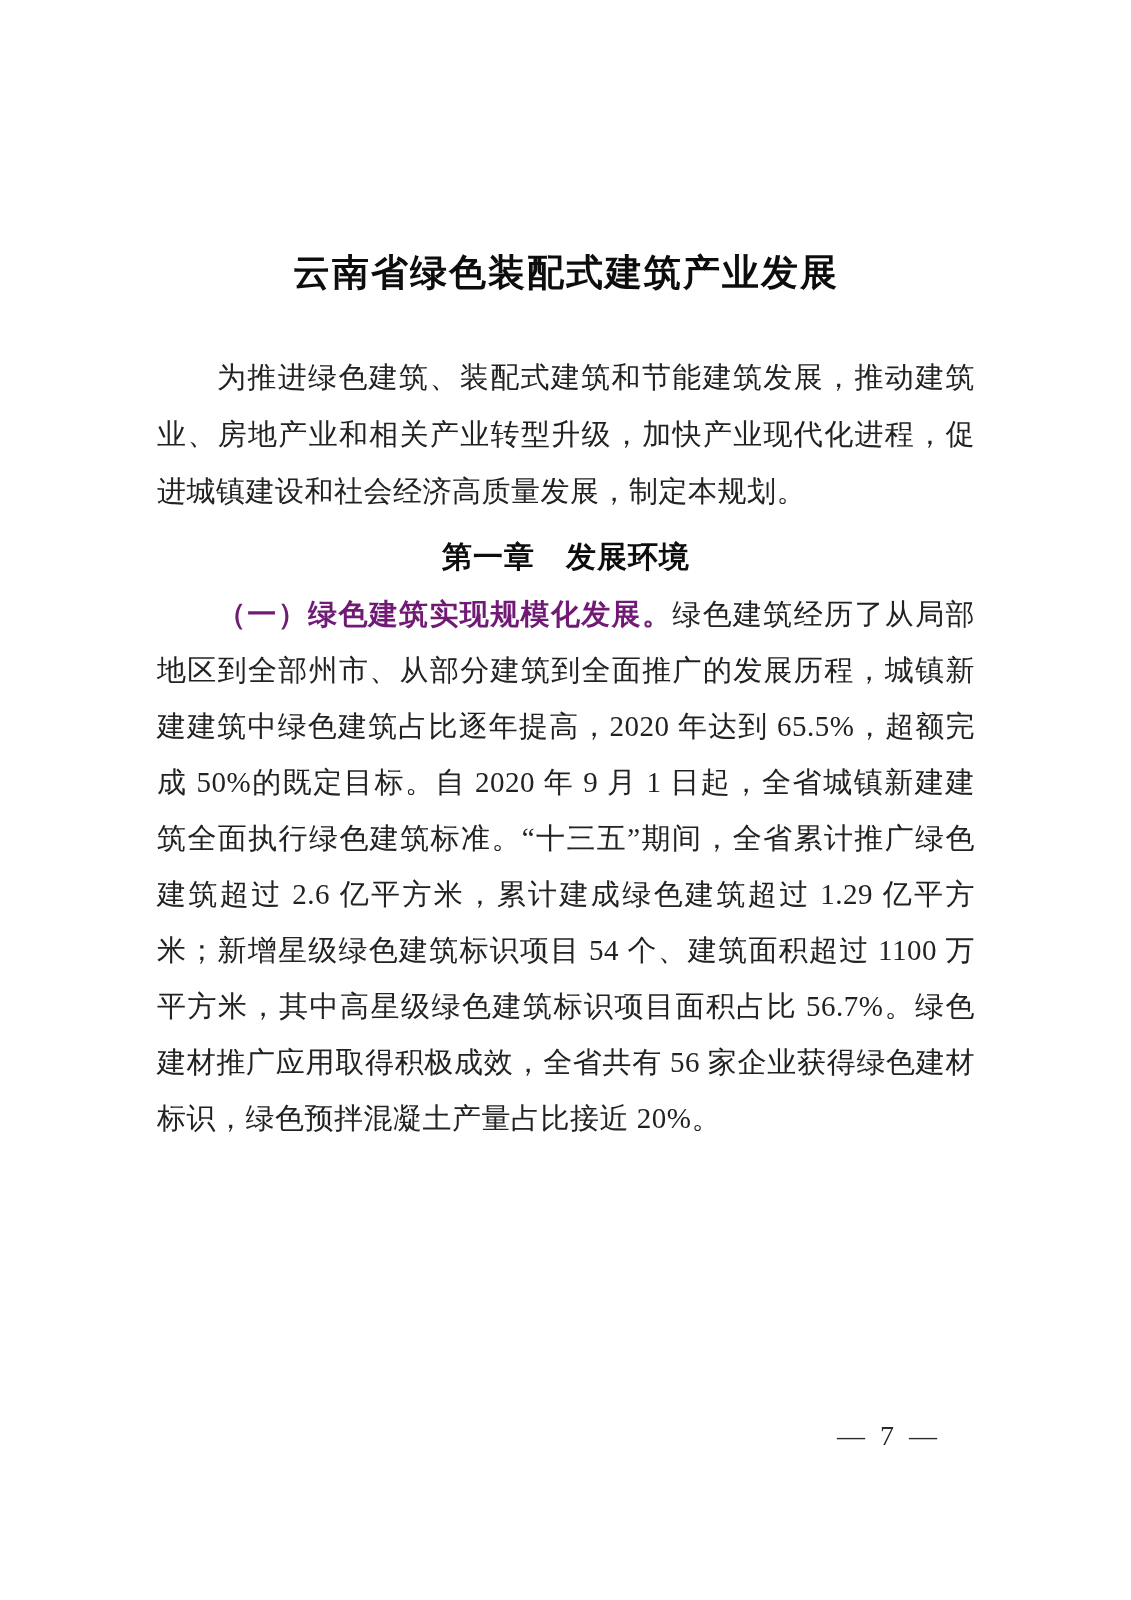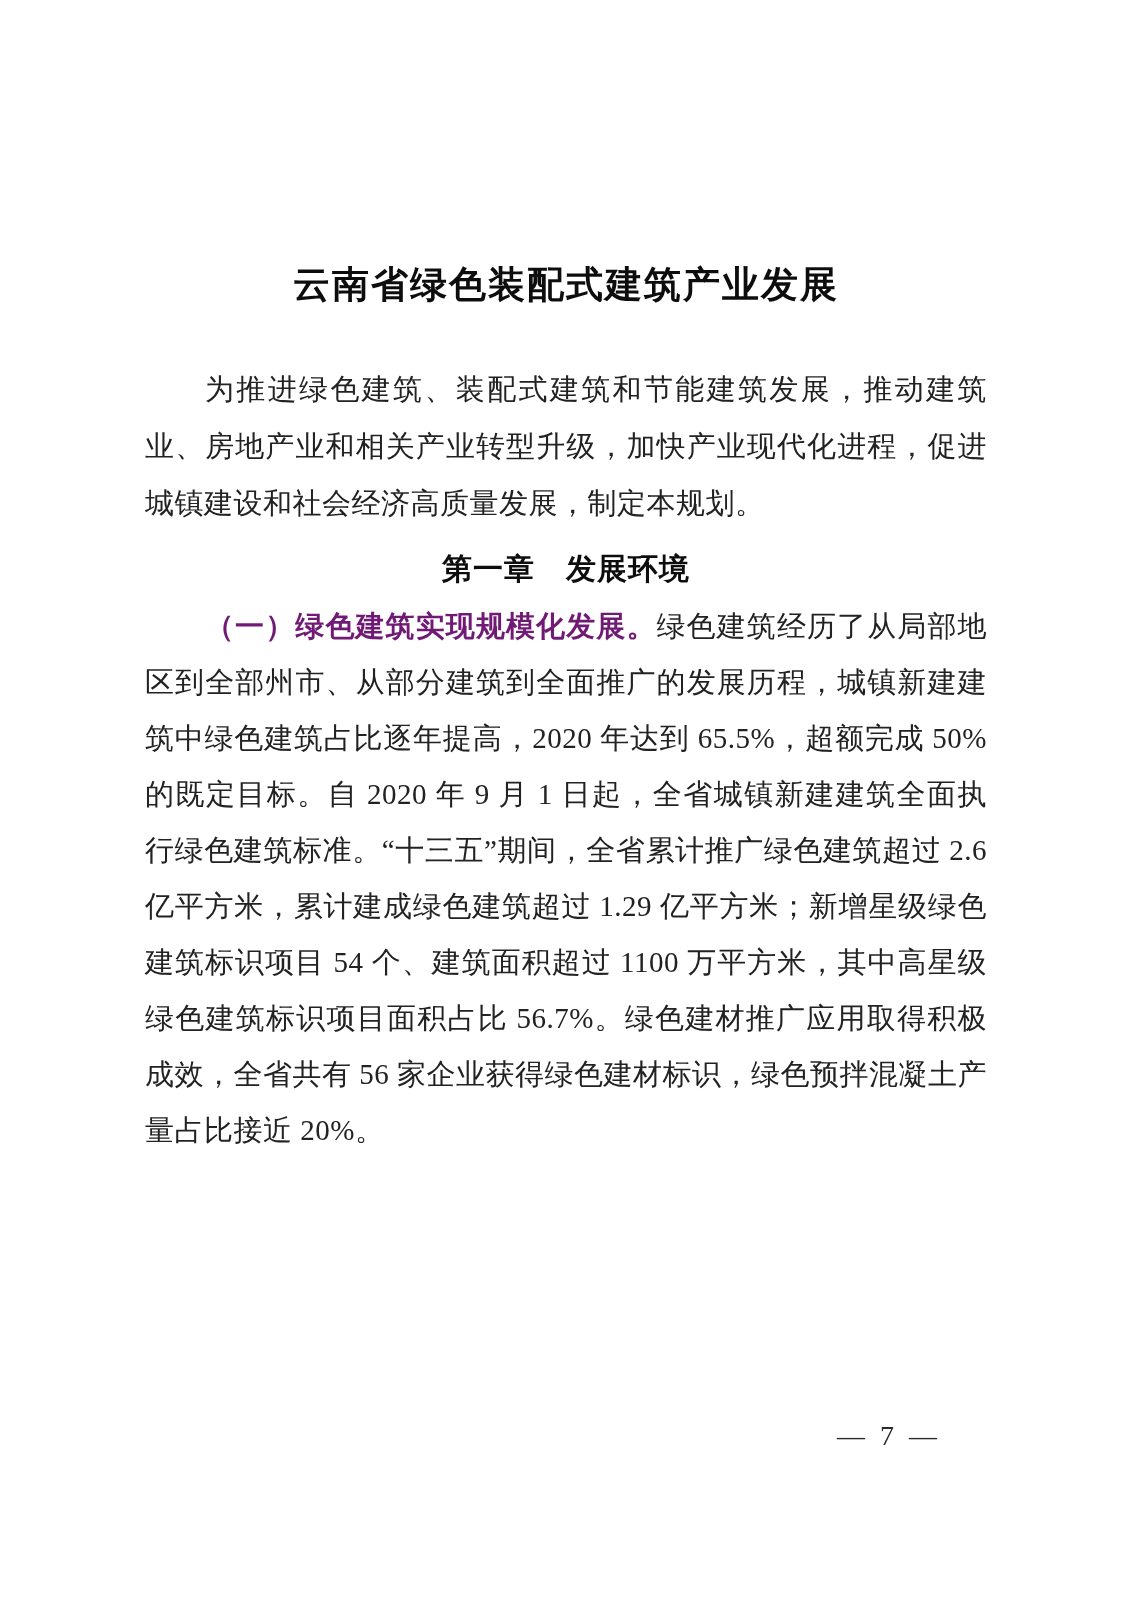--- a/index.html
+++ b/index.html
@@ -13,36 +13,36 @@
     height: 1600px;
     margin: 0 auto;
     background: #ffffff;
     font-family: "Liberation Serif", "DejaVu Serif", serif;
     color: #1c1c1c;
     overflow: hidden;
   }
   .content {
     position: absolute;
     left: 145px;
-    top: 12px;
+    top: 0;
     width: 842px;
   }
   .doc-title {
     margin: 0;
     padding-top: 243px;
     text-align: center;
     font-size: 37px;
     font-weight: 700;
     line-height: 60px;
     letter-spacing: 2px;
     color: #0d0d0d;
   }
   .doc-title .title-line { display: block; }
   .body-para {
-    margin: 0;
+    margin: 12px;
     font-size: 29px;
     line-height: 56px;
     text-align: justify;
     text-indent: 60px;
     letter-spacing: 0.5px;
     font-weight: 400;
     color: #222222;
   }
   .intro {
     margin-top: 46px;

